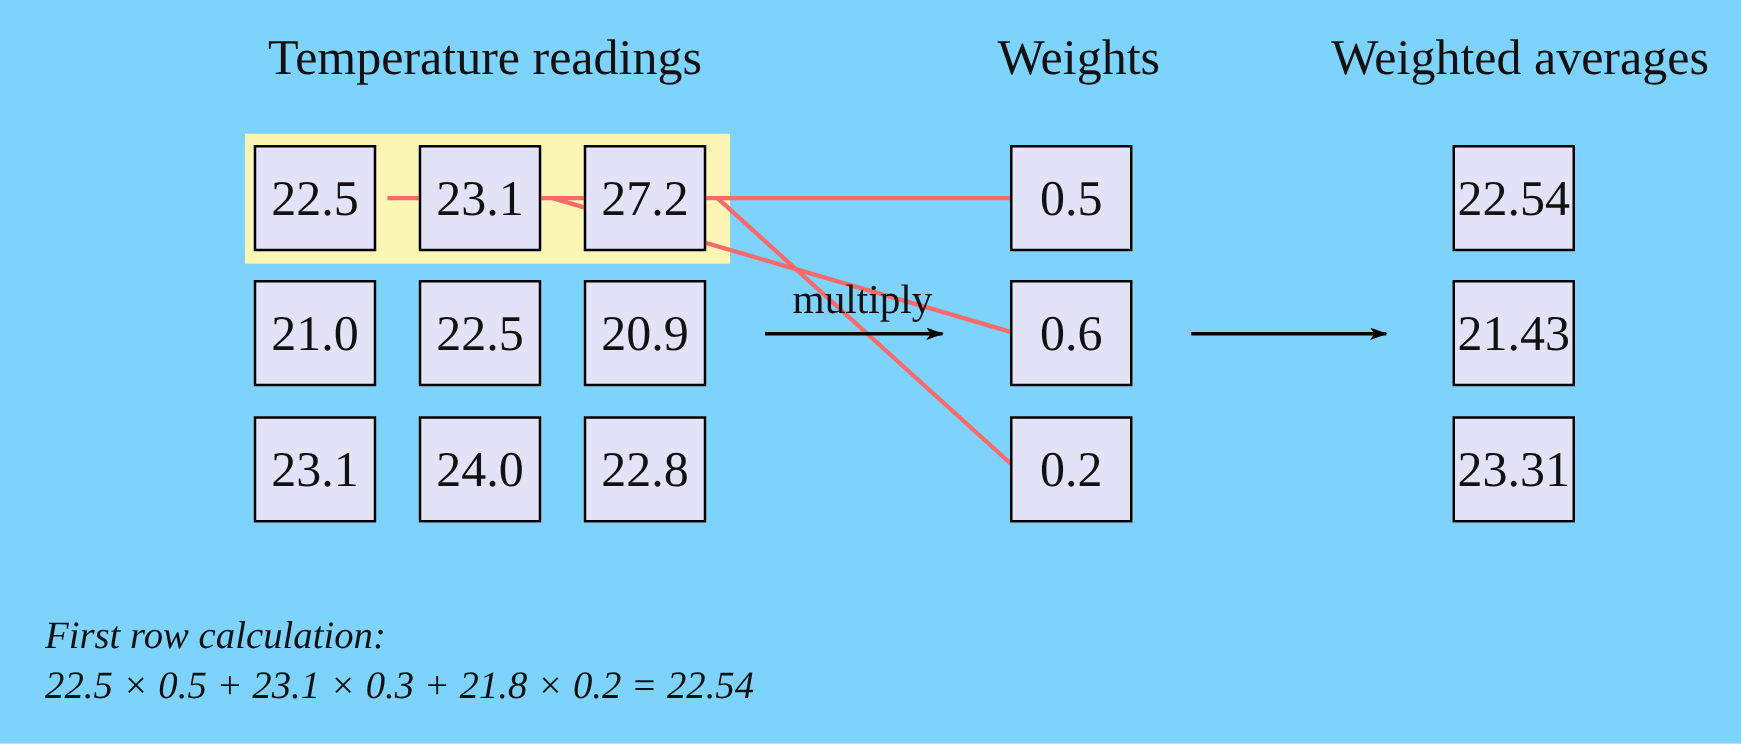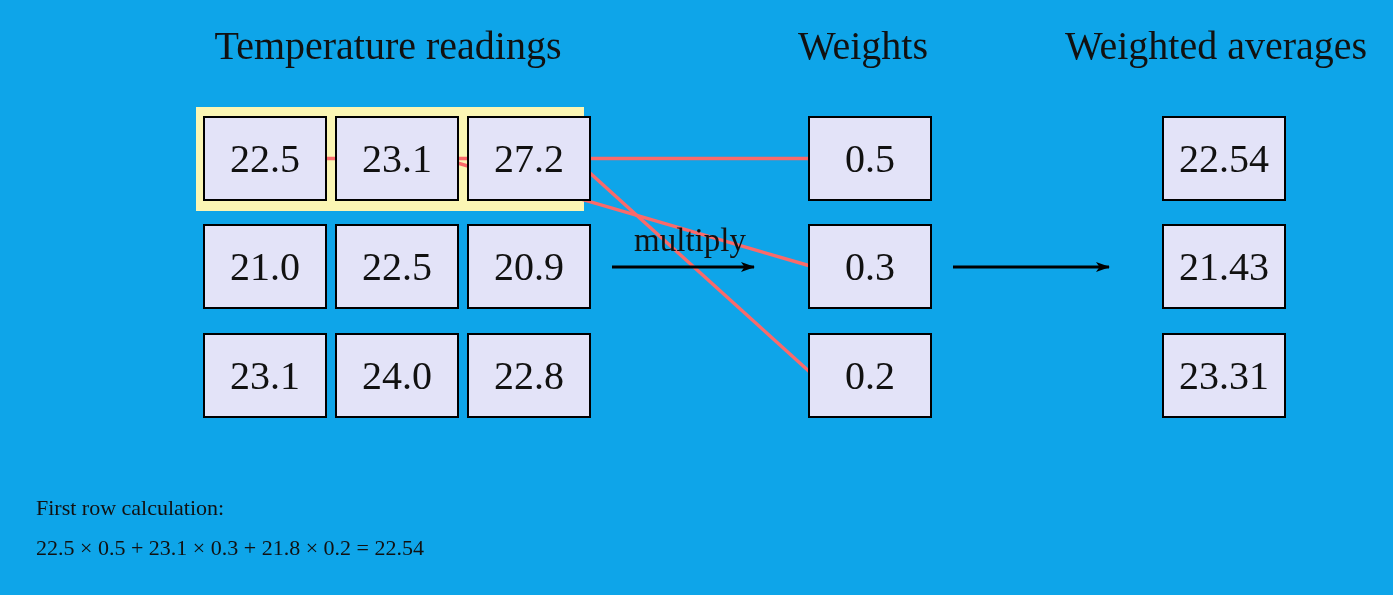--- a/index.html
+++ b/index.html
@@ -4,21 +4,21 @@
 <style>
   html, body {
     margin: 0;
     padding: 0;
     background: #ffffff;
   }
   .canvas {
     position: relative;
     width: 1393px;
     height: 595px;
-    background: #0ea5e9;
+    background: #7dd3fc;
     font-family: "Liberation Serif", "DejaVu Serif", serif;
     color: #111111;
     overflow: hidden;
   }
   .title {
     position: absolute;
     top: 26px;
     font-size: 40px;
     line-height: 1;
     text-align: center;
@@ -48,21 +48,21 @@
     stroke: var(--connector, #fa6a6a);
     stroke-width: 3.4;
   }
   line.arrow-line {
     stroke: var(--arrow, #000000);
     stroke-width: 2.8;
   }
 
   .box {
     position: absolute;
-    width: 124px;
+    width: 98px;
     height: 85px;
     box-sizing: border-box;
     background: var(--box-fill, #e3e3f8);
     border: 2.5px solid var(--box-border, #000000);
     display: flex;
     align-items: center;
     justify-content: center;
     font-size: 40px;
     line-height: 1;
   }
@@ -85,23 +85,24 @@
     text-align: center;
     white-space: nowrap;
   }
   .arrow-label.multiply { left: 610px; top: 224px; width: 160px; }
   .arrow-label.sum      { left: 953px; top: 226px; width: 170px; }
 
   .footer {
     position: absolute;
     left: 36px;
     top: 488px;
-    font-size: 22px;
+    font-size: 31px;
     line-height: 40px;
     white-space: nowrap;
+    font-style: italic;
   }
 </style>
 </head>
 <body>
 
 <div class="canvas">
 
   <div class="title temp">Temperature readings</div>
   <div class="title weights">Weights</div>
   <div class="title averages">Weighted averages</div>
@@ -125,21 +126,21 @@
   <div class="box r0 c1">23.1</div>
   <div class="box r0 c2">27.2</div>
   <div class="box r1 c0">21.0</div>
   <div class="box r1 c1">22.5</div>
   <div class="box r1 c2">20.9</div>
   <div class="box r2 c0">23.1</div>
   <div class="box r2 c1">24.0</div>
   <div class="box r2 c2">22.8</div>
 
   <div class="box r0 cw">0.5</div>
-  <div class="box r1 cw">0.3</div>
+  <div class="box r1 cw">0.6</div>
   <div class="box r2 cw">0.2</div>
 
   <div class="box r0 ca">22.54</div>
   <div class="box r1 ca">21.43</div>
   <div class="box r2 ca">23.31</div>
 
   <div class="arrow-label multiply">multiply</div>
 
   <div class="footer">
     <div>First row calculation:</div>

